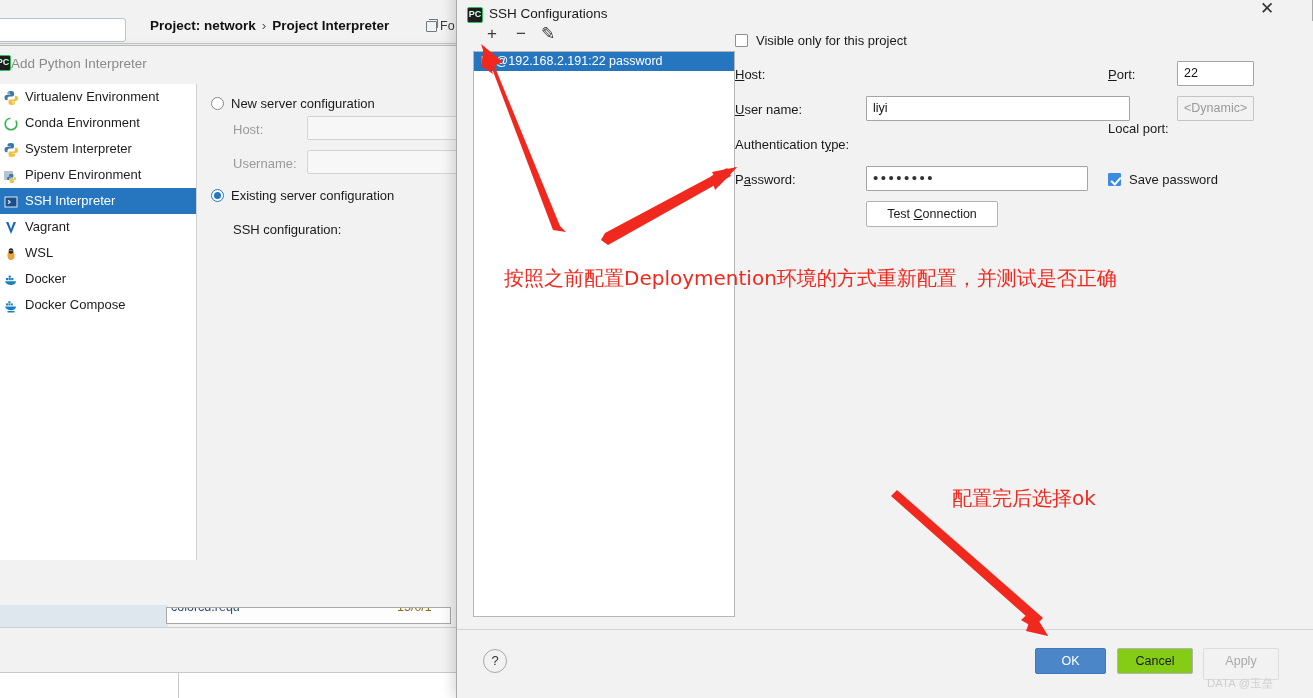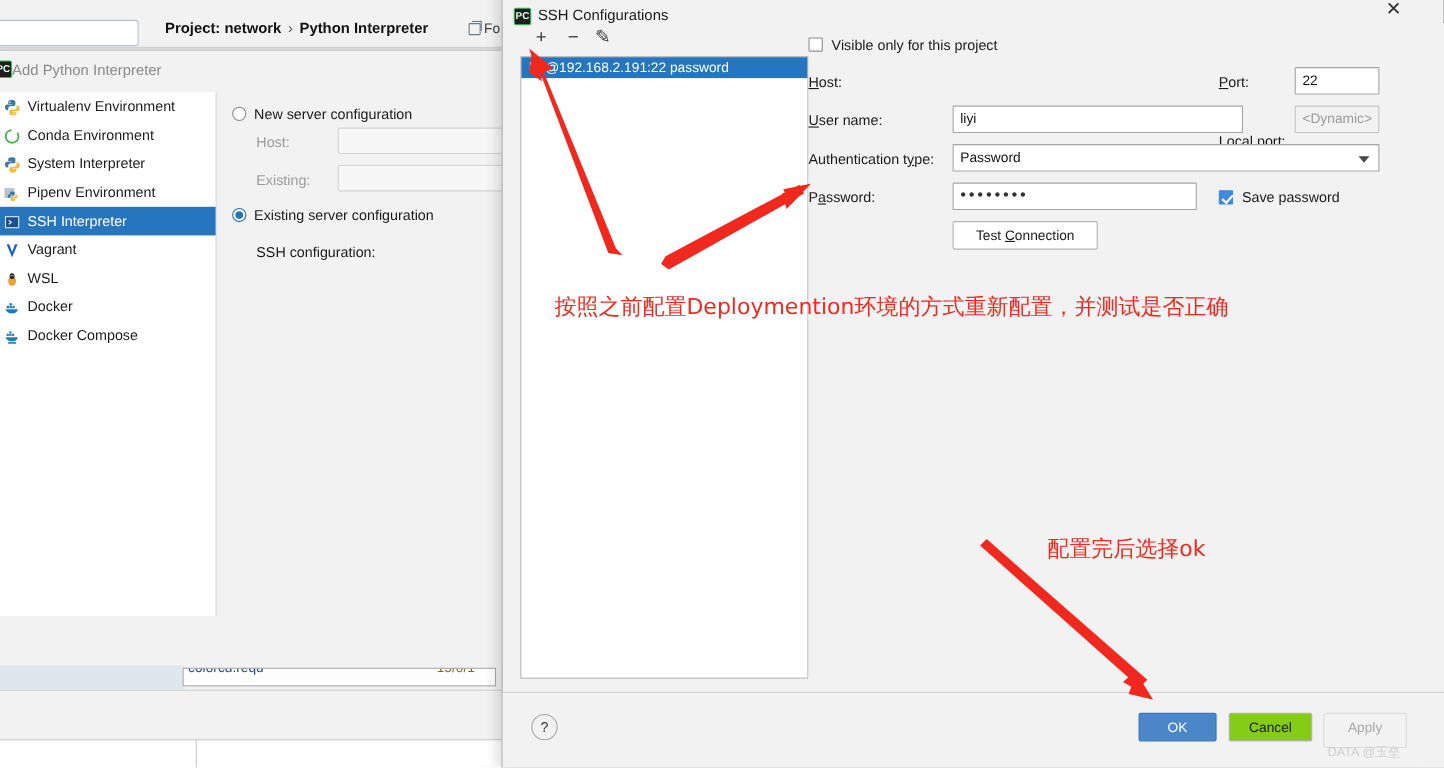--- a/index.html
+++ b/index.html
@@ -127,21 +127,21 @@
 </head>
 <body>
 
 <div id="root">
 
   <div class="bg-window">
 
     <div class="bg-topbar">
       <div class="search-box"></div>
       <div class="breadcrumb">
-        <span>Project: network</span><span class="sep">›</span><span>Python Interpreter</span>
+        <span>Project: network</span><span class="sep">›</span><span>Project Interpreter</span>
       </div>
       <div class="bc-forbtn">
         <span class="ic"></span><span>Fo</span>
       </div>
     </div>
 
     <div class="api-dialog">
       <div class="api-icon">PC</div>
       <div class="api-title">Add Python Interpreter</div>
 
@@ -238,21 +238,21 @@
           <span>Docker Compose</span>
         </div>
       </div>
 
       <div class="api-right">
         <div class="radio-row" style="left:14px; top:12px;">
           <span class="radio"></span><span>New server configuration</span>
         </div>
         <div class="fld-label" style="left:36px; top:38px;">Host:</div>
         <div class="txtfield" style="left:110px; top:32px; width:200px;"></div>
-        <div class="fld-label" style="left:36px; top:72px;">Existing:</div>
+        <div class="fld-label" style="left:36px; top:72px;">Username:</div>
         <div class="txtfield" style="left:110px; top:66px; width:200px;"></div>
 
         <div class="radio-row" style="left:14px; top:104px;">
           <span class="radio on"></span><span>Existing server configuration</span>
         </div>
         <div class="fld-label active" style="left:36px; top:138px;">SSH configuration:</div>
       </div>
     </div>
 
     <div class="bg-strip1"></div>
@@ -318,24 +318,20 @@
         <div class="d-label" style="left:0px; top:81px;"><u>U</u>ser name:</div>
         <div class="d-input" style="left:131px; top:75px; width:264px;">
           <span class="val">liyi</span>
         </div>
         <div class="d-label" style="left:373px; top:81px;margin-top:19px;">Local port:</div>
         <div class="d-input disabled" style="left:442px; top:75px; width:77px;">
           <span class="val">&lt;Dynamic&gt;</span>
         </div>
 
         <div class="d-label" style="left:0px; top:116px;">Authentication t<u>y</u>pe:</div>
-        <div class="d-combo" style="left:131px; top:110px; width:388px;">
-          <span class="val">Password</span>
-          <span class="caret"></span>
-        </div>
 
         <div class="d-label" style="left:0px; top:151px;">P<u>a</u>ssword:</div>
         <div class="d-input" style="left:131px; top:145px; width:222px;">
           <span class="pw-dots">••••••••</span>
         </div>
         <div class="d-row" style="left:373px; top:151px;">
           <span class="chk on"></span><span>Save password</span>
         </div>
 
         <div class="btn" style="left:131px; top:180px; width:132px; height:26px; line-height:25px;">Test <u>C</u>onnection</div>

